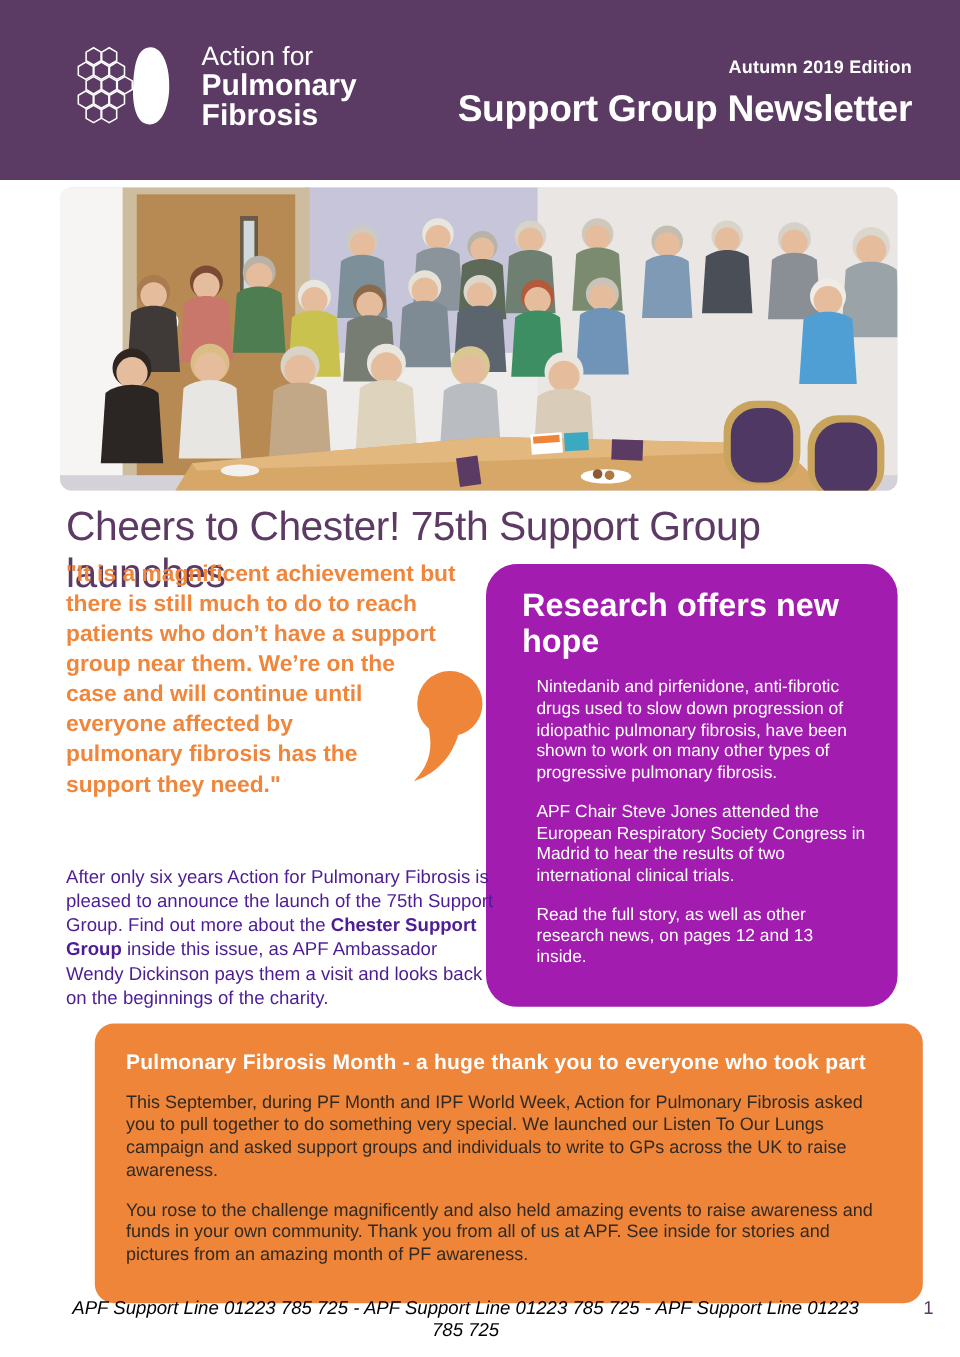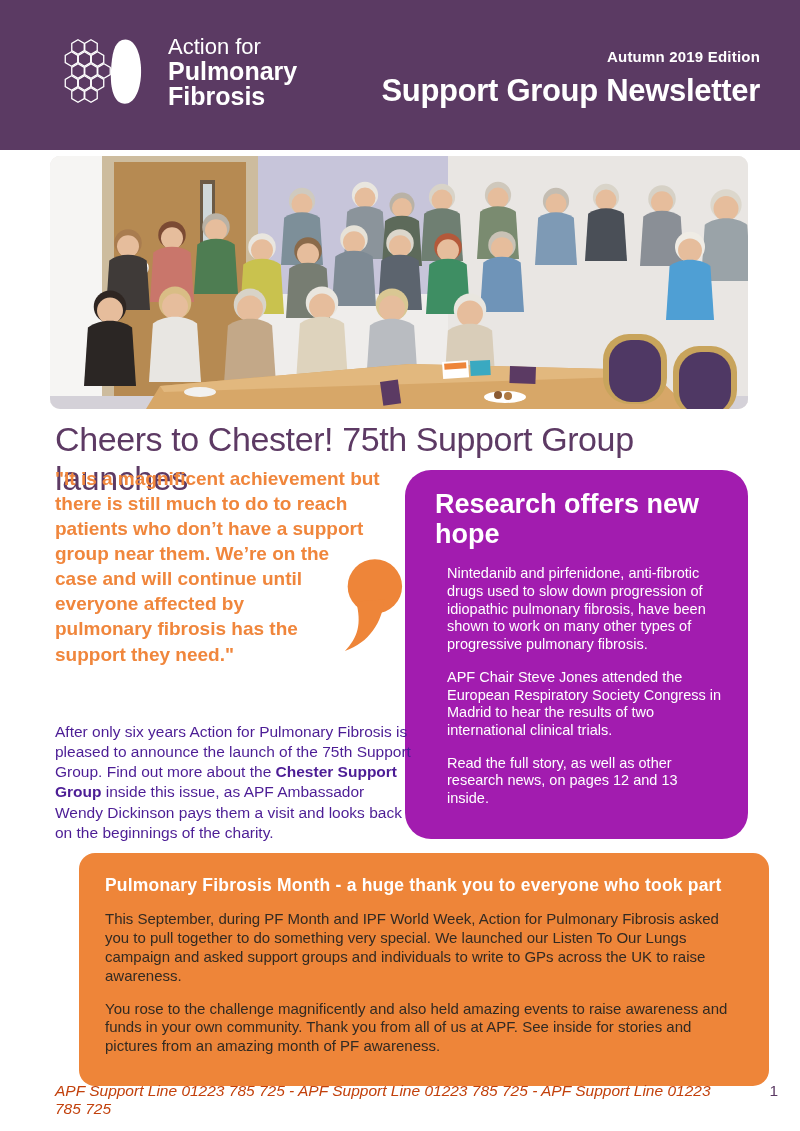--- a/index.html
+++ b/index.html
@@ -35,22 +35,22 @@
   .body-par{position:absolute;left:55px;top:722px;width:356px;font-size:15.5px;line-height:1.3;
             color:#4c1d95;}
   .body-par b{font-weight:700;}
   
   .pf-box{position:absolute;left:55px;top:853px;width:690px;min-height:218px;background:#ee8539;
           border-radius:16px;box-sizing:border-box;padding:22px 26px 16px 26px;margin-left:24px;}
   .pf-title{font-family:cursive,"Liberation Sans",sans-serif;color:#fff;font-size:17.5px;
             white-space:nowrap;margin:0 0 14px 0;font-weight:600;letter-spacing:.2px;}
   .pf-box p{margin:0 0 14px 0;font-size:15px;line-height:1.26;color:#322a22;}
   
-  .footer-line{position:absolute;left:55px;top:1082px;width:666px;font-style:italic;
-               color:#c2410c;font-size:15.5px;}
+  .footer-line{position:absolute;left:55px;top:1082px;width:666px;text-align:center;font-style:italic;
+               color:#000000;font-size:15.5px;}
   .page-num{position:absolute;right:22px;top:1082px;color:#5b3a63;font-size:15.5px;}
 </style>
 </head>
 <body>
 
 <div class="page">
 
   <div class="header">
     <div class="logo">
       <svg width="92" height="80" viewBox="0 0 92 80">

